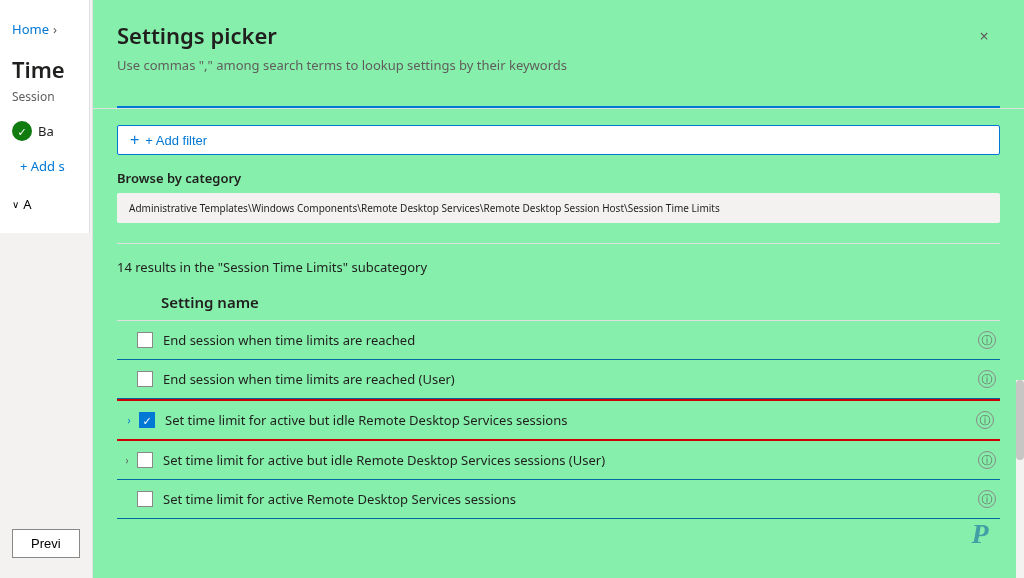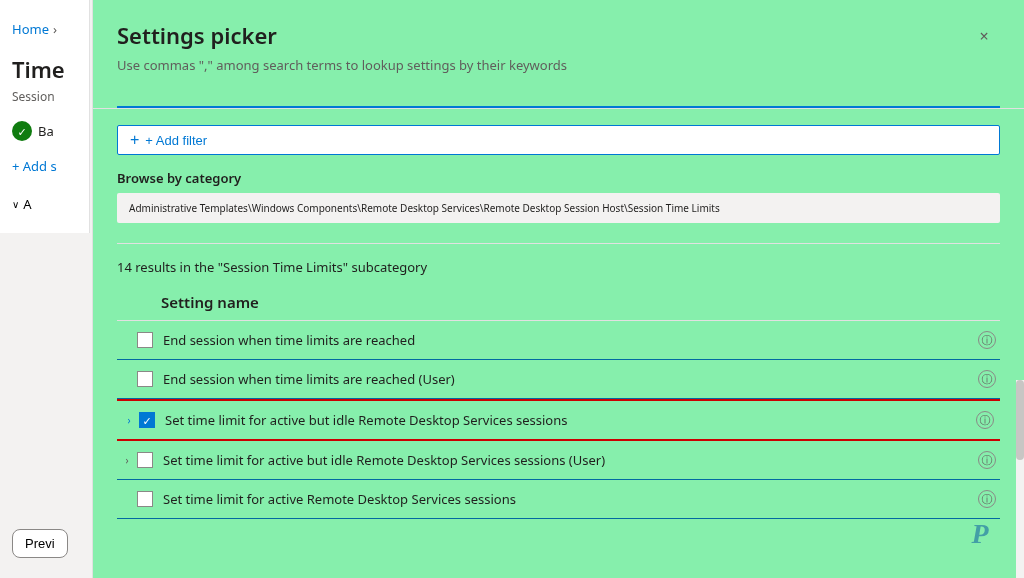--- a/index.html
+++ b/index.html
@@ -67,21 +67,21 @@
     }
     .left-check-label {
       font-size: 13px;
       color: #201f1e;
       overflow: hidden;
       white-space: nowrap;
     }
     .add-settings-link {
       color: #0078d4;
       font-size: 13px;
-      padding: 8px 12px;
+      padding: 8px 20px;
       cursor: pointer;
       overflow: hidden;
       white-space: nowrap;
     }
     .left-section-header {
       display: flex;
       align-items: center;
       padding: 12px 12px 8px;
       gap: 4px;
       font-size: 13px;
@@ -345,23 +345,23 @@
       overflow: hidden;
     }
     .prev-btn-container {
       position: absolute;
       bottom: 20px;
       left: 12px;
     }
     .prev-btn {
       background: white;
       border: 1px solid #8a8886;
-      padding: 6px 12px;
-      font-size: 13px;
-      border-radius: 8px;
+      padding: 6px 18px;
+      font-size: 13px;
+      border-radius: 0;
       cursor: pointer;
     }
   </style>
 </head>
 <body>
 
 <div class="left-panel-wrapper">
   <div class="left-panel">
     <div class="breadcrumb-left">
       <span style="color:#0078d4;cursor:pointer;">Home</span>

